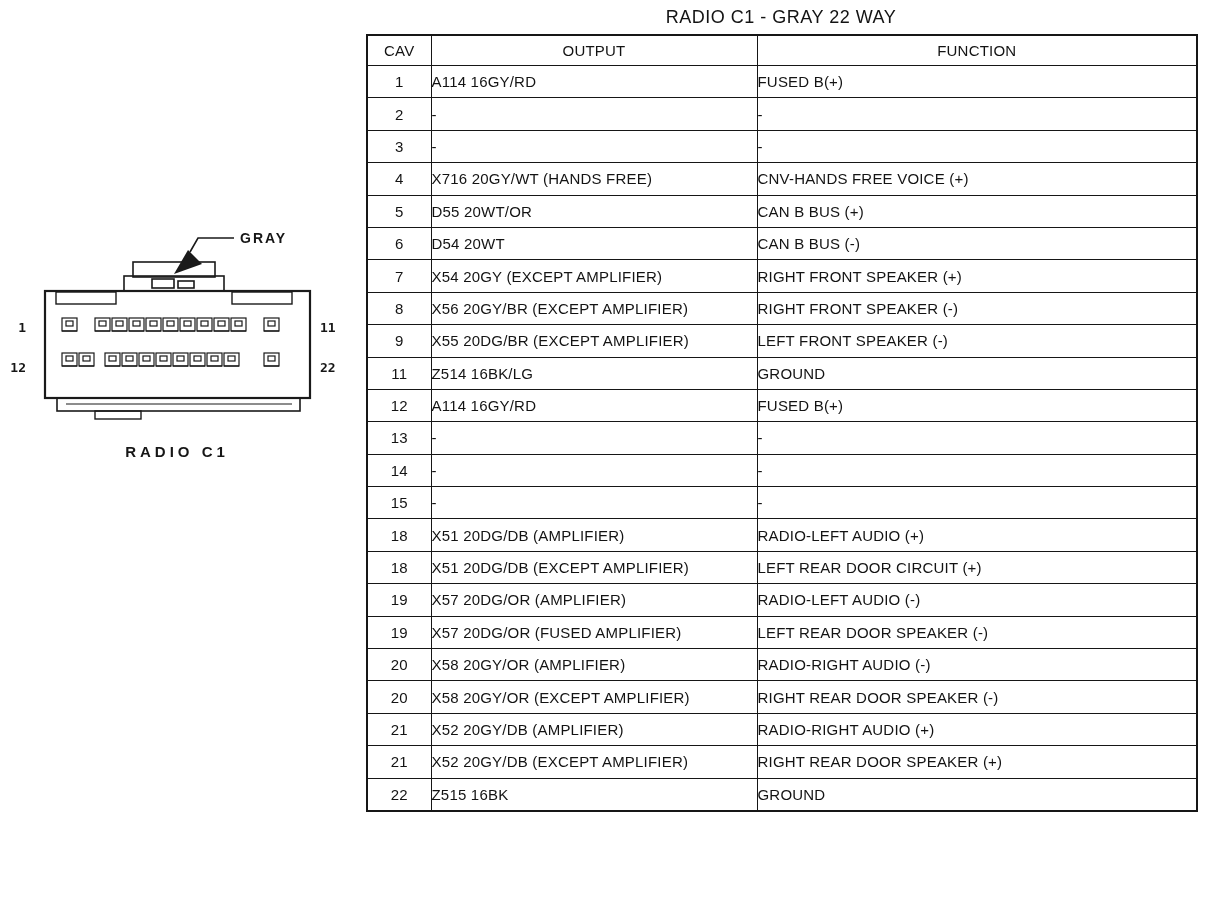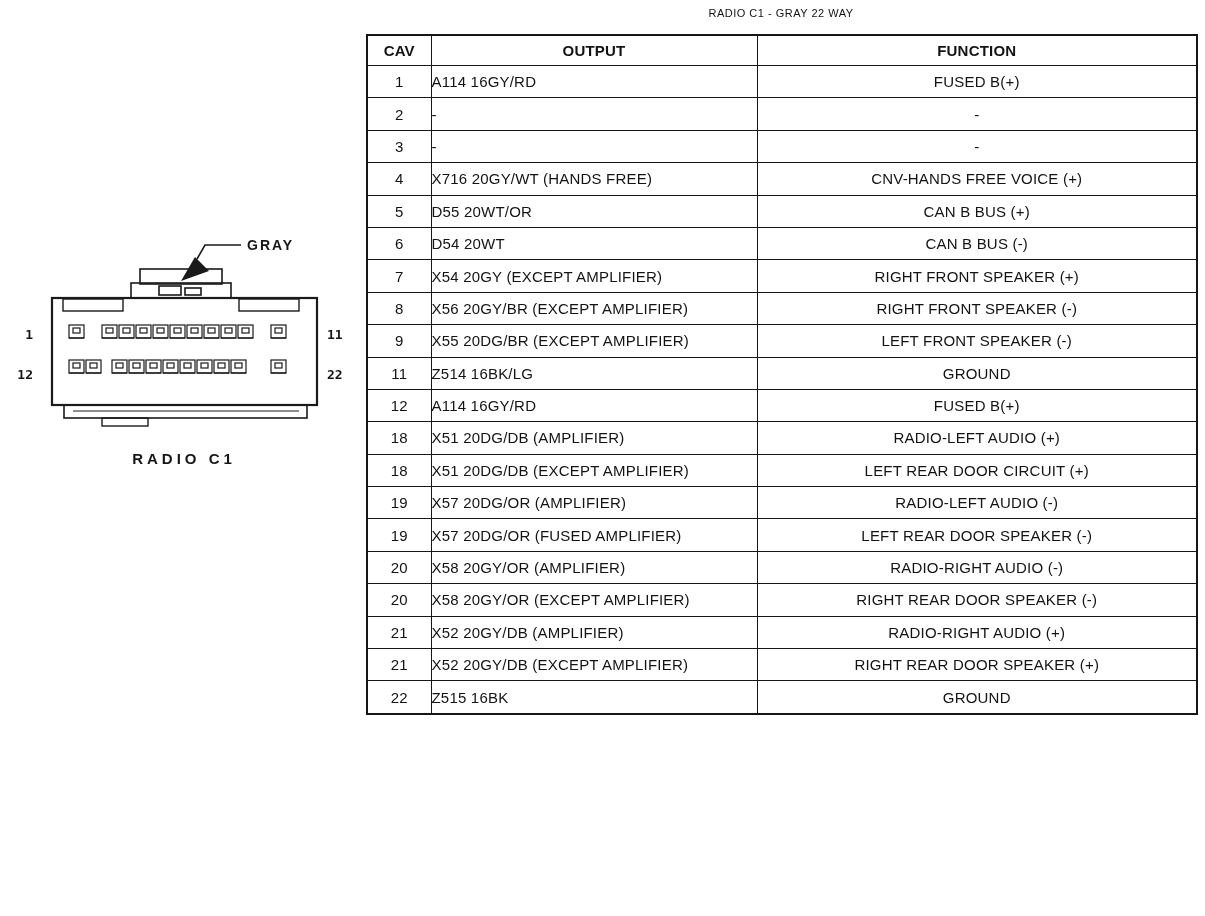--- a/index.html
+++ b/index.html
@@ -3,42 +3,42 @@
 <meta charset="utf-8">
 <style>
   html,body{margin:0;padding:0;}
   body{
     width:1205px;height:916px;position:relative;overflow:hidden;
     background:#ffffff;color:#131313;
     font-family:"Liberation Sans", sans-serif;
   }
   .page-title{
     position:absolute;left:366px;top:7px;width:830px;
-    text-align:center;font-size:11px;letter-spacing:.5px;font-weight:500;
+    text-align:center;font-size:18px;letter-spacing:.5px;font-weight:500;
     white-space:nowrap;
   }
   table.pinout{
     position:absolute;left:366px;top:34px;width:830px;
     border-collapse:collapse;table-layout:fixed;
     border:2px solid #161616;background:#fff;
   }
   table.pinout col.c-cav{width:64px;}
   table.pinout col.c-circuit{width:326px;}
   table.pinout col.c-function{width:440px;}
   table.pinout th, table.pinout td{
     border:1px solid #161616;font-size:15px;letter-spacing:.2px;
     overflow:hidden;white-space:nowrap;
   }
-  table.pinout th{height:27px;font-weight:700;text-align:center;}
+  table.pinout th{height:27px;font-weight:400;text-align:center;}
   table.pinout td{height:31.4px;padding:0;}
   td.td-cav{text-align:center;}
   td.td-circuit{padding-left:12px;}
-  td.td-function{padding-left:8px;text-align:center;}
+  td.td-function{padding-left:8px;}
   .connector{
-    position:absolute;left:7px;top:222px;width:360px;height:250px;margin-top:7px;
+    position:absolute;left:0px;top:222px;width:360px;height:250px;
   }
   .connector svg{display:block;}
   svg text{font-family:"Liberation Sans", sans-serif;fill:#161616;}
   svg .pin-num{font-family:"DejaVu Sans Mono", monospace;font-size:13px;font-weight:700;}
   svg .lbl{font-size:14px;font-weight:700;letter-spacing:2px;}
   svg .cap{font-size:15px;font-weight:700;letter-spacing:4px;}
 </style>
 </head>
 <body>
 
@@ -177,20 +177,35 @@
         <td class="td-cav">11</td>
         <td class="td-circuit">Z514 16BK/LG</td>
         <td class="td-function">GROUND</td>
       </tr>
       <tr>
         <td class="td-cav">12</td>
         <td class="td-circuit">A114 16GY/RD</td>
         <td class="td-function">FUSED B(+)</td>
       </tr>
       <tr>
+        <td class="td-cav">13</td>
+        <td class="td-circuit">-</td>
+        <td class="td-function">-</td>
+      </tr>
+      <tr>
+        <td class="td-cav">14</td>
+        <td class="td-circuit">-</td>
+        <td class="td-function">-</td>
+      </tr>
+      <tr>
+        <td class="td-cav">15</td>
+        <td class="td-circuit">-</td>
+        <td class="td-function">-</td>
+      </tr>
+      <tr>
         <td class="td-cav">18</td>
         <td class="td-circuit">X51 20DG/DB (AMPLIFIER)</td>
         <td class="td-function">RADIO-LEFT AUDIO (+)</td>
       </tr>
       <tr>
         <td class="td-cav">18</td>
         <td class="td-circuit">X51 20DG/DB (EXCEPT AMPLIFIER)</td>
         <td class="td-function">LEFT REAR DOOR CIRCUIT (+)</td>
       </tr>
       <tr>

